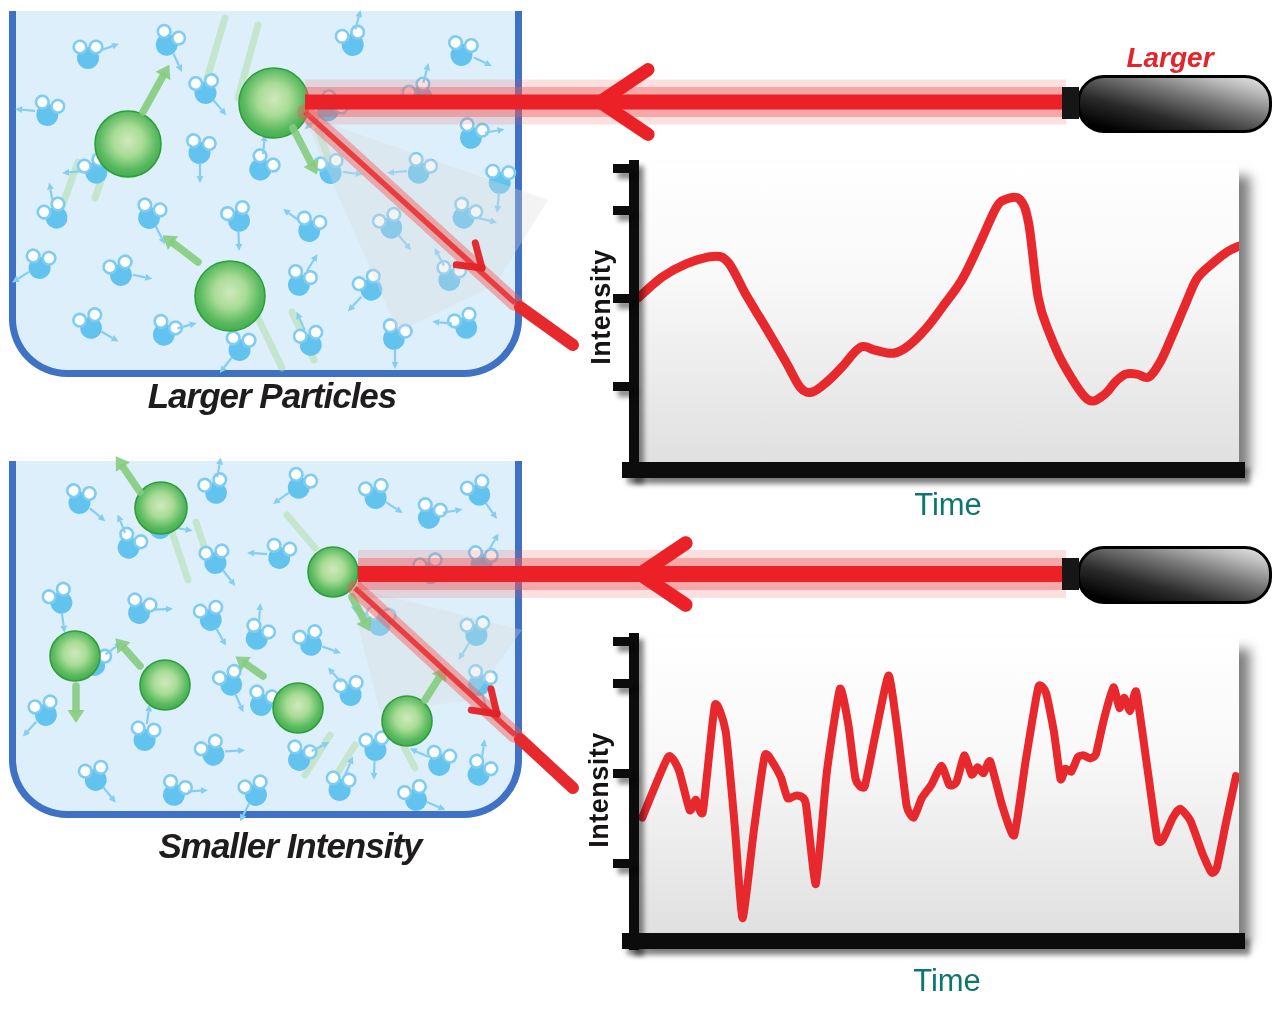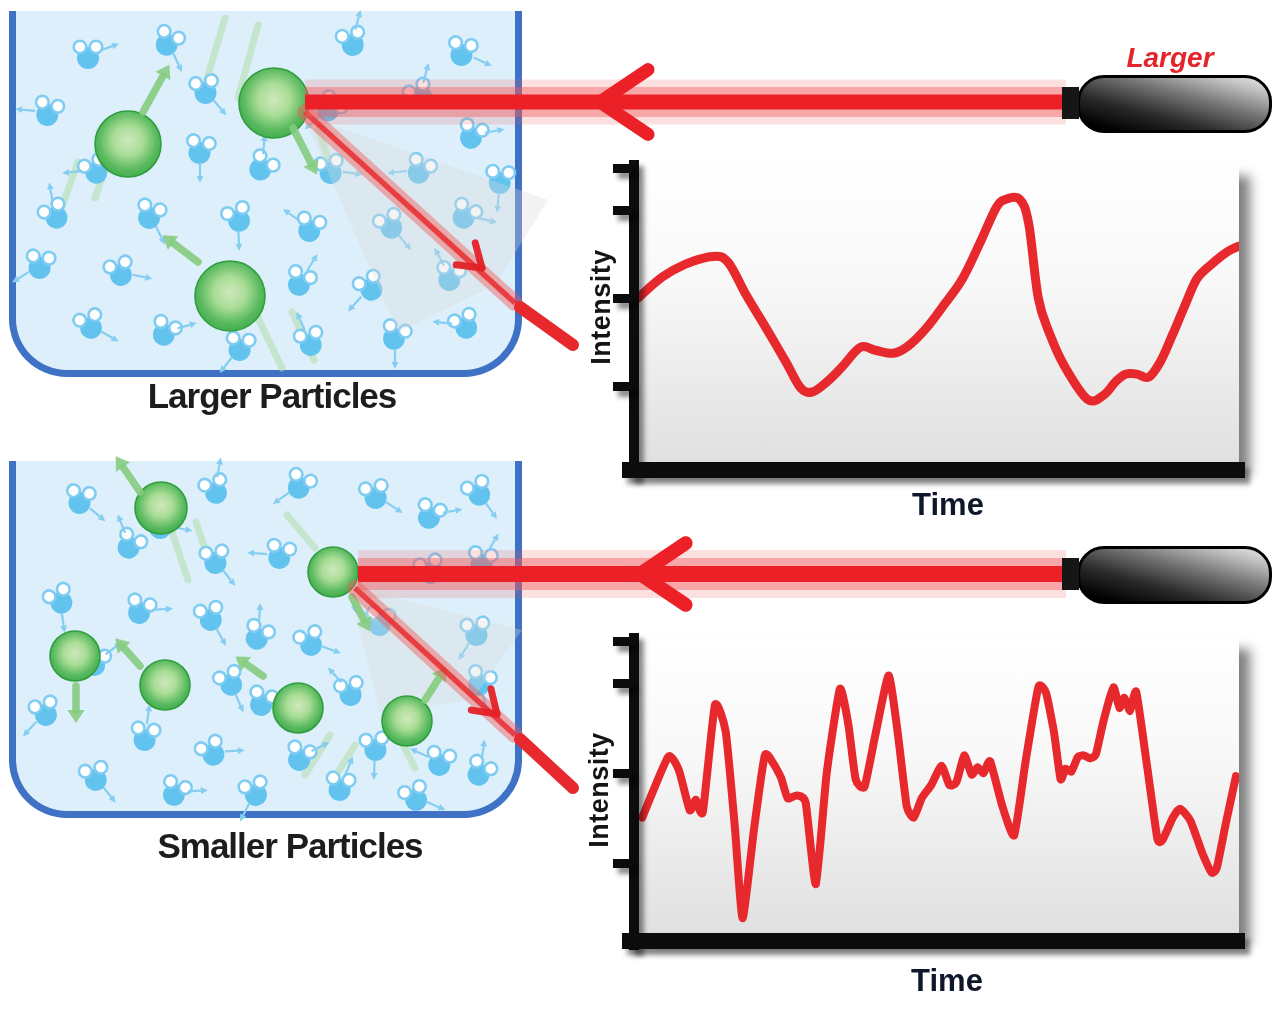--- a/index.html
+++ b/index.html
@@ -4,42 +4,42 @@
 <style>
   html,body{margin:0;padding:0;background:#ffffff;}
   .canvas{position:relative;width:1280px;height:1018px;background:#ffffff;overflow:hidden;
           font-family:"Liberation Sans",sans-serif;}
   
   .cuvette{position:absolute;box-sizing:border-box;background:#ddeffa;
            border-left:7px solid #3f72c4;border-right:7px solid #3f72c4;border-bottom:7px solid #3f72c4;
            border-radius:0 0 58px 58px;}
   #cuvette-top{left:9px;top:11px;width:513px;height:366px;}
   #cuvette-bottom{left:9px;top:461px;width:513px;height:357px;}
-  .caption{position:absolute;color:#1f1c1d;font-weight:bold;font-size:35px;
+  .caption{position:absolute;color:#1f1c1d;font-style:italic;font-weight:bold;font-size:35px;
            letter-spacing:-1px;text-align:center;width:320px;}
   #cap-top{left:112px;top:376px;}
   #cap-bottom{left:130px;top:826px;}
   
   .plot{position:absolute;background:linear-gradient(180deg,#ffffff 0%,#f8f8f8 40%,#e0e0e0 100%);
         box-shadow:11px 12px 11px rgba(0,0,0,.5);}
   #plot-top{left:638px;top:164px;width:601px;height:298px;}
   #plot-bottom{left:638px;top:637px;width:601px;height:296px;}
   .plot svg{position:absolute;left:0;top:0;}
   .axis{position:absolute;background:#0c0c0c;}
   .axis,.tick{box-shadow:5px 6px 5px rgba(0,0,0,.45);}
   #yaxis-top{left:629px;top:160px;width:10px;height:318px;}
   #xaxis-top{left:622px;top:462px;width:623px;height:16px;}
   #yaxis-bottom{left:629px;top:633px;width:10px;height:317px;}
   #xaxis-bottom{left:622px;top:933px;width:623px;height:16px;}
   .tick{position:absolute;background:#0c0c0c;width:19px;height:9px;}
   .ylabel{position:absolute;width:140px;height:30px;color:#161314;font-weight:bold;font-size:27px;
           text-align:center;transform:rotate(-90deg);letter-spacing:0.5px;}
   #ylabel-top{left:531px;top:292px;}
   #ylabel-bottom{left:529px;top:775px;}
-  .xlabel{position:absolute;width:160px;color:#0f172a;font-weight:bold;font-size:31px;text-align:center;}
+  .xlabel{position:absolute;width:160px;color:#0f766e;font-weight:normal;font-size:31px;text-align:center;}
   #xlabel-top{left:868px;top:487px;}
   #xlabel-bottom{left:867px;top:963px;}
   
   .laser-body{position:absolute;box-sizing:border-box;width:195px;height:58px;border-radius:27px;
               border:3px solid #000;
               background:linear-gradient(to left bottom,#e9e9e9 0%,#bdbdbd 16%,#787878 38%,#2a2a2a 66%,#000 92%);}
   #laser-top{left:1077px;top:75px;}
   #laser-bottom{left:1077px;top:546px;}
   .laser-nozzle{position:absolute;width:17px;height:32px;background:#161616;}
   #nozzle-top{left:1062px;top:87px;}
@@ -52,21 +52,21 @@
   #scene{z-index:5;}
 </style>
 </head>
 <body>
 
 <div class="canvas">
 
   <div class="cuvette" id="cuvette-top"></div>
   <div class="cuvette" id="cuvette-bottom"></div>
   <div class="caption" id="cap-top">Larger Particles</div>
-  <div class="caption" id="cap-bottom">Smaller Particles</div>
+  <div class="caption" id="cap-bottom">Smaller Intensity</div>
 
   <div class="plot" id="plot-top">
     <svg id="chart-top" width="601" height="298" viewBox="0 0 601 298">
         <path d="M 0,134.1 C 4.0,130.6 16.0,119.0 24.0,113.2 C 32.1,107.5 39.6,103.3 48.1,99.8 C 56.6,96.4 68.1,92.6 75.1,92.4 C 82.1,92.1 84.6,91.9 90.1,98.3 C 95.7,104.8 102.2,120.7 108.2,131.1 C 114.2,141.6 119.7,150.0 126.2,160.9 C 132.7,171.8 141.2,186.3 147.2,196.7 C 153.3,207.1 157.8,218.3 162.3,223.5 C 166.8,228.7 169.8,229.0 174.3,228.0 C 178.8,227.0 184.3,221.8 189.3,217.5 C 194.3,213.3 198.8,208.4 204.3,202.6 C 209.8,196.9 216.9,186.0 222.4,183.3 C 227.9,180.5 231.9,185.3 237.4,186.3 C 242.9,187.2 249.9,190.0 255.4,189.2 C 260.9,188.5 264.9,186.0 270.4,181.8 C 276.0,177.6 282.5,170.9 288.5,163.9 C 294.5,156.9 300.5,148.3 306.5,140.1 C 312.5,131.9 318.5,125.2 324.5,114.7 C 330.6,104.3 337.1,89.2 342.6,77.5 C 348.1,65.8 353.6,51.7 357.6,44.7 C 361.6,37.7 362.6,37.3 366.6,35.8 C 370.6,34.2 377.6,31.2 381.6,35.2 C 385.6,39.1 387.5,43.1 390.7,59.6 C 393.8,76.1 396.8,115.7 400.3,134.1 C 403.8,152.5 407.3,158.4 411.7,169.9 C 416.1,181.3 420.4,191.7 426.7,202.6 C 433.0,213.6 443.0,230.7 449.5,235.4 C 456.1,240.1 461.1,233.9 465.8,231.0 C 470.5,228.0 474.1,221.0 477.8,217.5 C 481.5,214.1 484.5,211.3 488.0,210.1 C 491.5,208.8 495.0,209.6 498.8,210.1 C 502.6,210.6 506.8,215.3 510.8,213.1 C 514.9,210.8 518.9,203.9 522.9,196.7 C 526.9,189.5 530.9,179.0 534.9,169.9 C 538.9,160.7 542.9,150.7 546.9,141.5 C 550.9,132.4 554.4,121.7 558.9,114.7 C 563.4,107.8 568.9,104.3 574.0,99.8 C 579.0,95.4 584.5,90.9 589.0,87.9 C 593.5,84.9 599.0,82.9 601.0,82.0" fill="none" stroke="#e7292d" stroke-width="9" stroke-linecap="round" stroke-linejoin="round"></path>
       </svg>
   </div>
   <div class="axis" id="yaxis-top"></div>
   <div class="axis" id="xaxis-top"></div>
   <div class="tick" style="left:613px;top:164px;"></div>
   <div class="tick" style="left:613px;top:206px;"></div>

